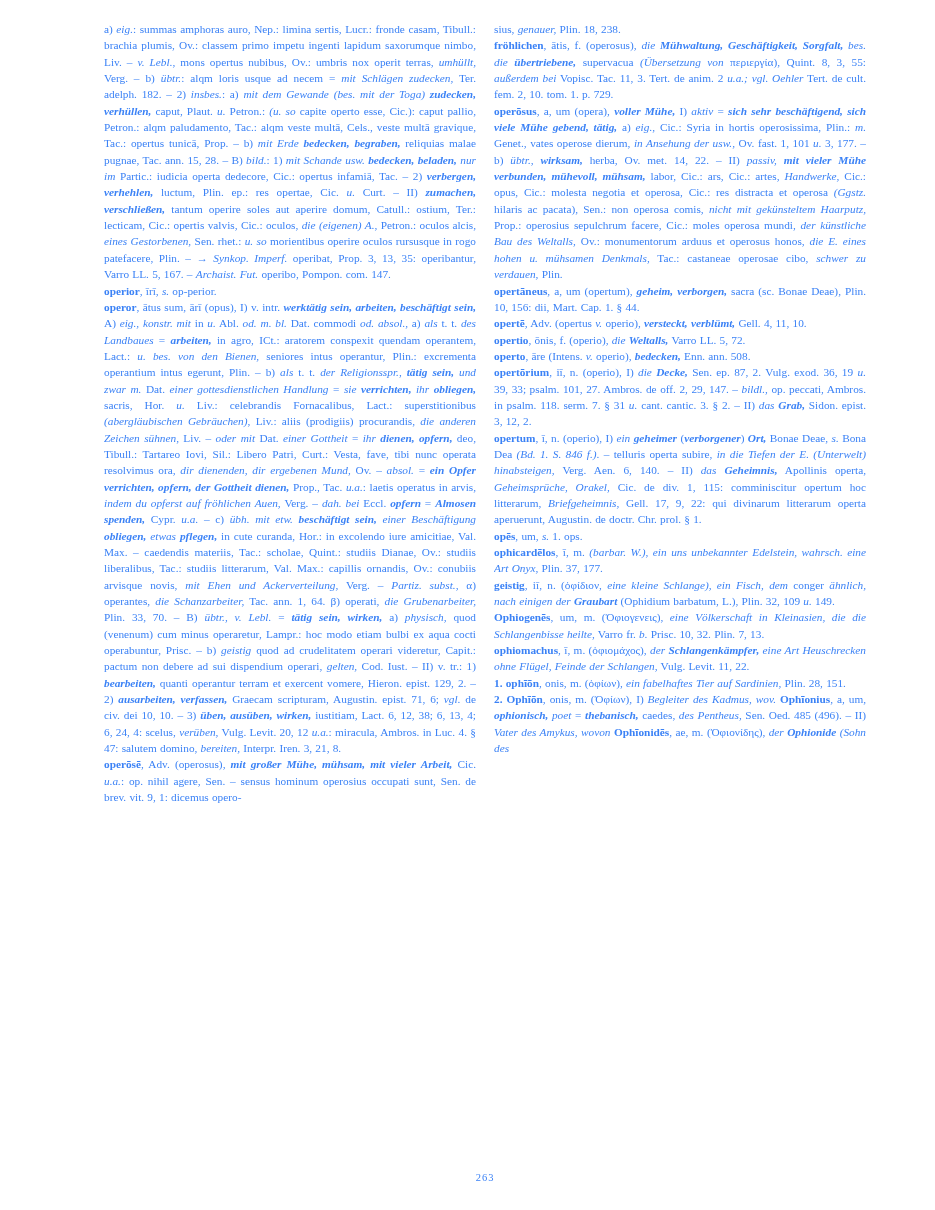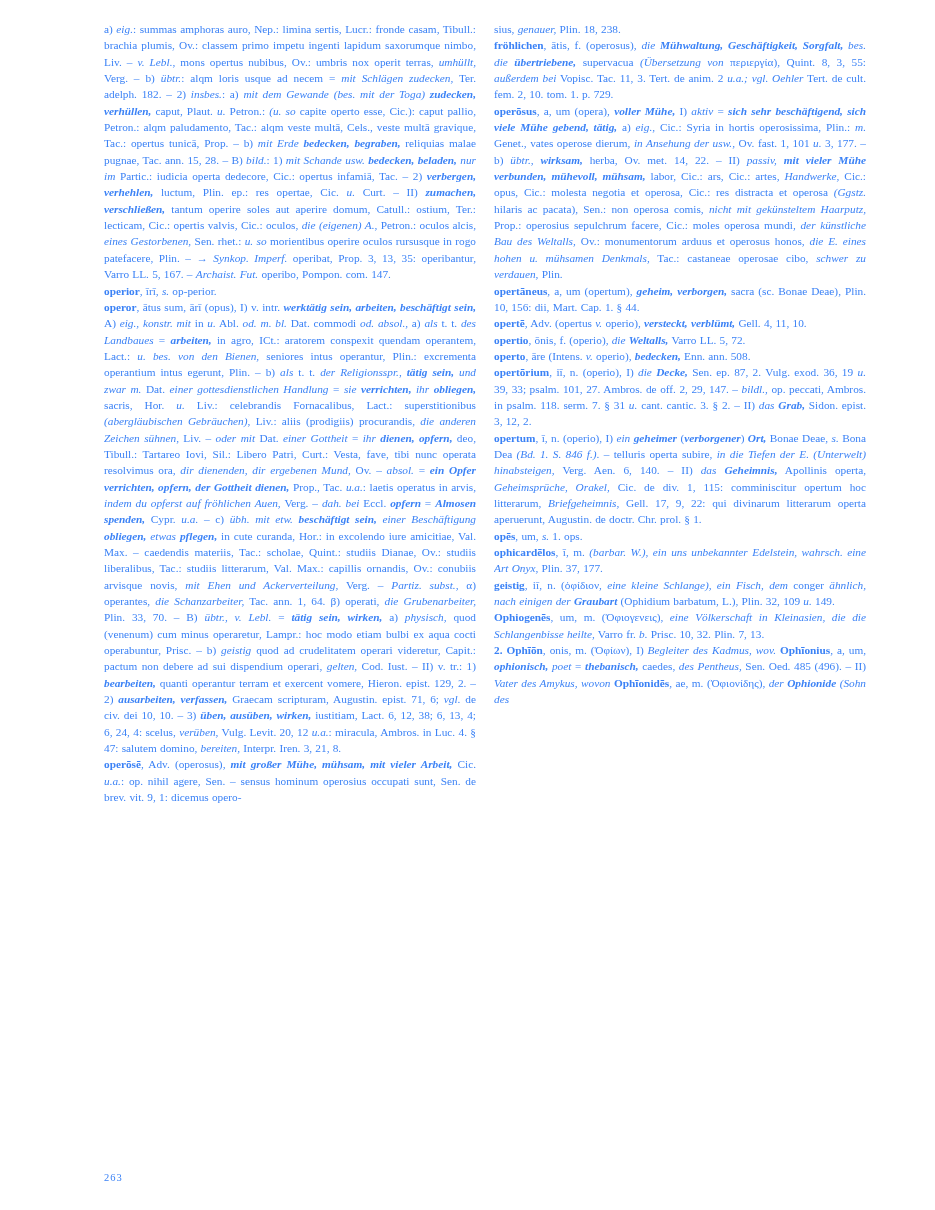--- a/index.html
+++ b/index.html
@@ -24,21 +24,21 @@
     margin:0;
     font-size:11.3px;
     line-height:16.35px;
     text-align:justify;
     word-spacing:0.4px;
   }
   .col p.entry b { font-weight:bold; }
   .pageno {
     position:absolute; left:104px; top:1172px;
     width:762px;
-    text-align:left;
+    text-align:center;
     font-size:10.5px;
     letter-spacing:1px;
   }
 </style>
 </head>
 <body>
 
 <div class="page">
   <div class="content">
     <div class="col">
@@ -54,17 +54,19 @@
         <p class="entry"><b>opertāneus</b>, a, um (opertum), <b><i>geheim, verborgen,</i></b> sacra (sc. Bonae Deae), Plin. 10, 156: dii, Mart. Cap. 1. § 44.</p>
         <p class="entry"><b>opertē</b>, Adv. (opertus <i>v.</i> operio), <b><i>versteckt, verblümt,</i></b> Gell. 4, 11, 10.</p>
         <p class="entry"><b>opertio</b>, ōnis, f. (operio), <i>die</i> <b><i>Weltalls,</i></b> Varro LL. 5, 72.</p>
         <p class="entry"><b>operto</b>, āre (Intens. <i>v.</i> operio), <b><i>bedecken,</i></b> Enn. ann. 508.</p>
         <p class="entry"><b>opertōrium</b>, iī, n. (operio), I) <i>die</i> <b><i>Decke,</i></b> Sen. ep. 87, 2. Vulg. exod. 36, 19 <i>u.</i> 39, 33; psalm. 101, 27. Ambros. de off. 2, 29, 147. – <i>bildl.</i>, op. peccati, Ambros. in psalm. 118. serm. 7. § 31 <i>u.</i> cant. cantic. 3. § 2. – II) <i>das</i> <b><i>Grab,</i></b> Sidon. epist. 3, 12, 2.</p>
         <p class="entry"><b>opertum</b>, ī, n. (operio), I) <i>ein</i> <b><i>geheimer</i></b> (<b><i>verborgener</i></b>) <b><i>Ort,</i></b> Bonae Deae, <i>s.</i> Bona Dea <i>(Bd. 1. S. 846 f.)</i>. – telluris operta subire, <i>in die Tiefen der E. (Unterwelt) hinabsteigen,</i> Verg. Aen. 6, 140. – II) <i>das</i> <b><i>Geheimnis,</i></b> Apollinis operta, <i>Geheimsprüche, Orakel,</i> Cic. de div. 1, 115: comminiscitur opertum hoc litterarum, <i>Briefgeheimnis,</i> Gell. 17, 9, 22: qui divinarum litterarum operta aperuerunt, Augustin. de doctr. Chr. prol. § 1.</p>
         <p class="entry"><b>opēs</b>, um, <i>s.</i> 1. ops.</p>
         <p class="entry"><b>ophicardēlos</b>, ī, m. <i>(barbar. W.)</i>, <i>ein uns unbekannter Edelstein, wahrsch. eine Art Onyx,</i> Plin. 37, 177.</p>
         <p class="entry"><b>geistig</b>, iī, n. (ὀφίδιον, <i>eine kleine Schlange), ein Fisch, dem</i> conger <i>ähnlich, nach einigen der</i> <b><i>Graubart</i></b> (Ophidium barbatum, L.), Plin. 32, 109 <i>u.</i> 149.</p>
         <p class="entry"><b>Ophiogenēs</b>, um, m. (Ὀφιογενεις), <i>eine Völkerschaft in Kleinasien, die die Schlangenbisse heilte,</i> Varro fr. <i>b.</i> Prisc. 10, 32. Plin. 7, 13.</p>
+        <p class="entry"><b>ophiomachus</b>, ī, m. (ὀφιομάχος), <i>der</i> <b><i>Schlangenkämpfer,</i></b> <i>eine Art Heuschrecken ohne Flügel, Feinde der Schlangen,</i> Vulg. Levit. 11, 22.</p>
+        <p class="entry"><b>1. ophīōn</b>, onis, m. (ὀφίων), <i>ein fabelhaftes Tier auf Sardinien,</i> Plin. 28, 151.</p>
         <p class="entry"><b>2. Ophīōn</b>, onis, m. (Ὀφίων), I) <i>Begleiter des Kadmus, wov.</i> <b>Ophīonius</b>, a, um, <b><i>ophionisch,</i></b> <i>poet</i> = <b><i>thebanisch,</i></b> caedes, <i>des Pentheus,</i> Sen. Oed. 485 (496). – II) <i>Vater des Amykus, wovon</i> <b>Ophīonidēs</b>, ae, m. (Ὀφιονίδης), <i>der</i> <b><i>Ophionide</i></b> <i>(Sohn des</i></p>
       </div>
   </div>
   <div class="pageno">263</div>
 </div>
 
 </body></html>

